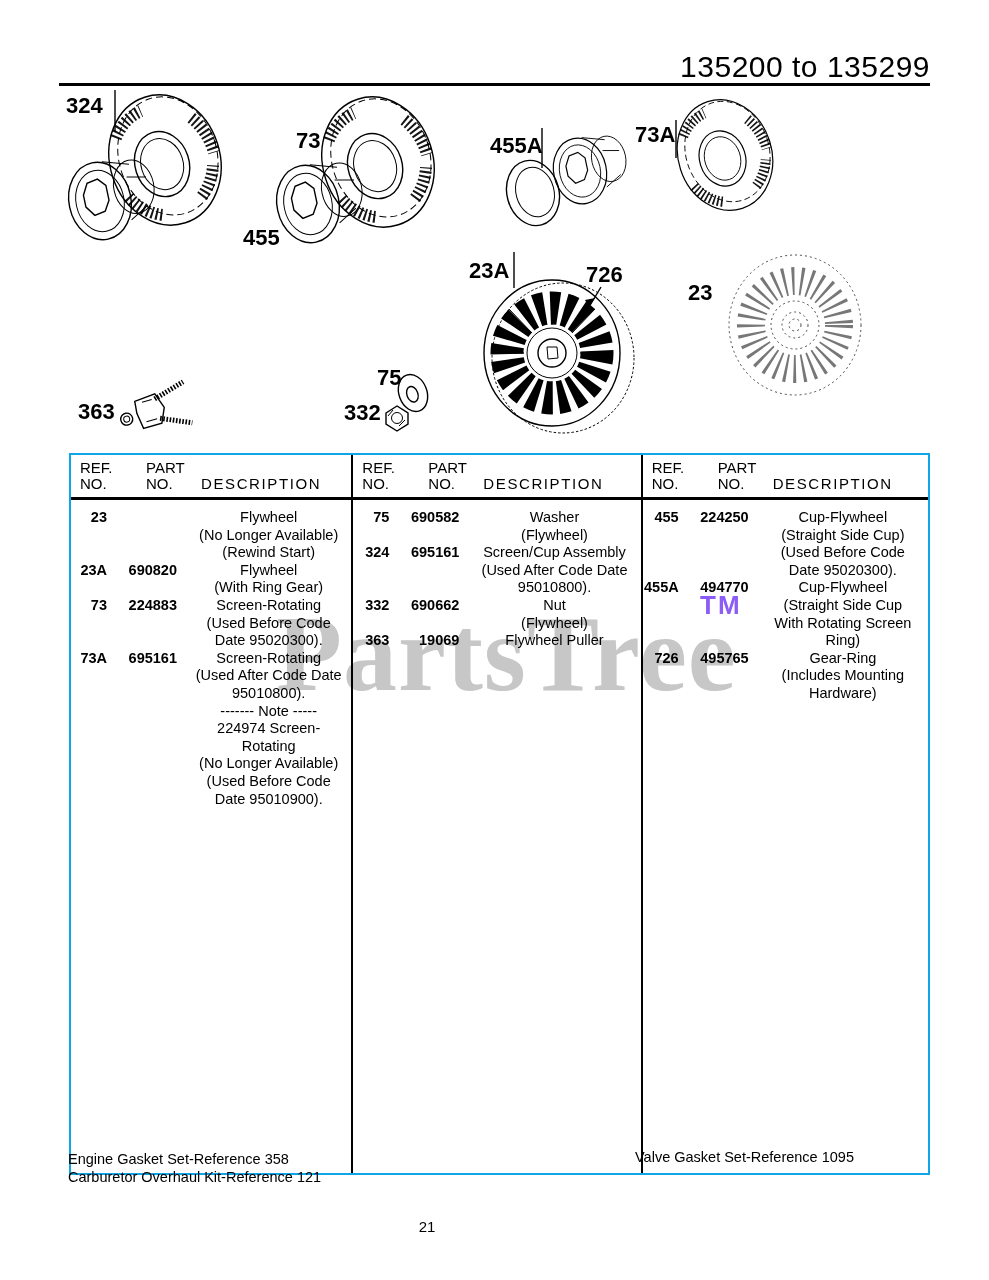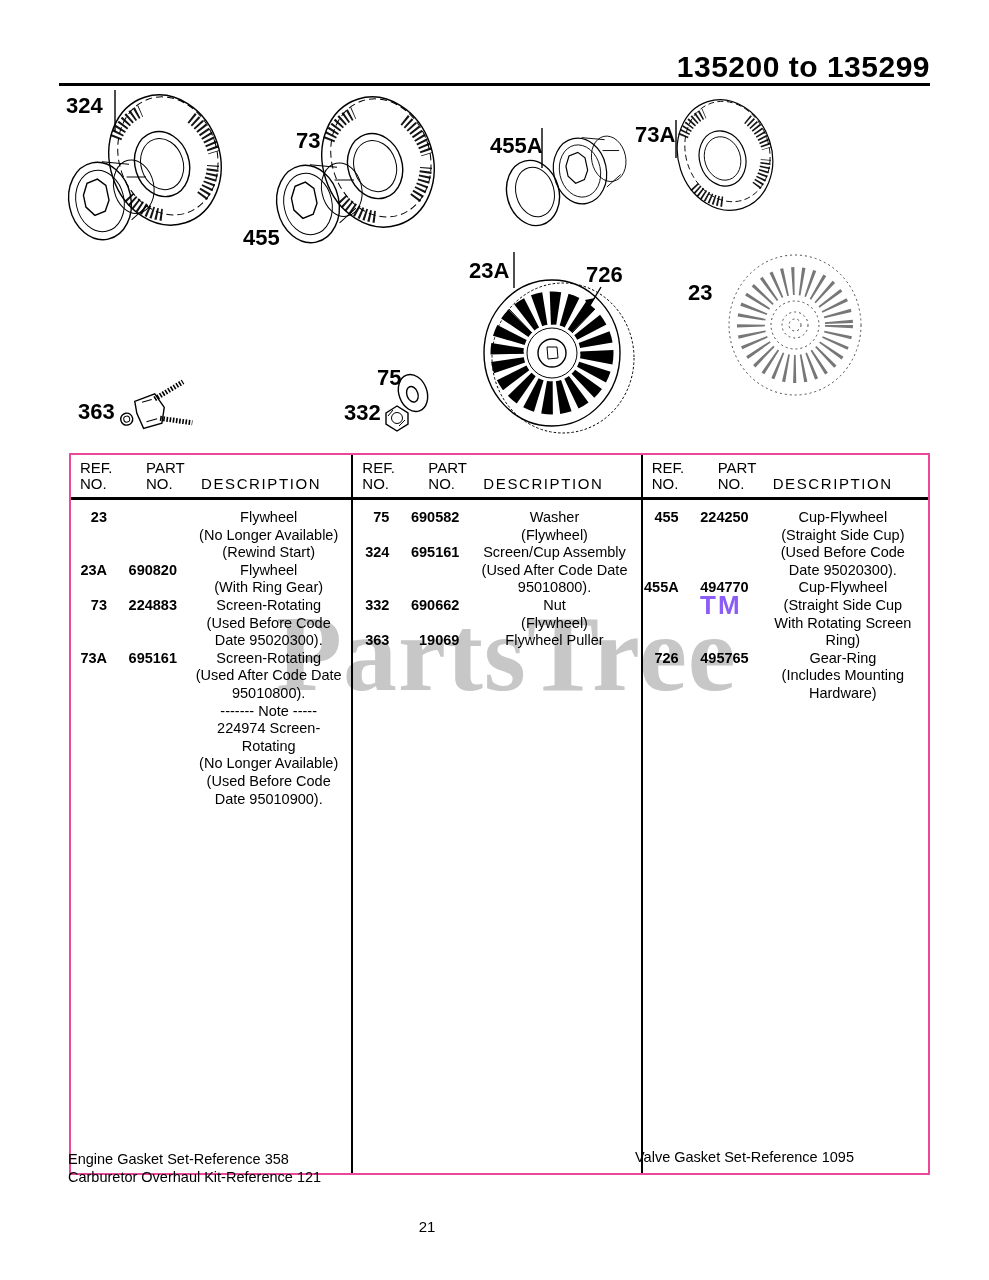--- a/index.html
+++ b/index.html
@@ -15,32 +15,32 @@
     white-space:nowrap;
   }
   .watermark .tm{
     position:absolute; left:424px; top:-8px;
     font-family:Liberation Sans, sans-serif; font-weight:bold;
     font-size:26px; color:#8b5cf6; letter-spacing:2px;
   }
   
   .page-title{
     position:absolute; top:50px; right:59px; z-index:1;
-    font-size:30px; font-weight:bold; letter-spacing:0.5px;margin-left:40px;
+    font-size:30px; font-weight:normal; letter-spacing:0.5px;margin-left:40px;
   }
   .title-rule{position:absolute; left:59px; top:83px; width:871px; height:3px; background:#000; z-index:1;}
   
   .diagram-svg{position:absolute; left:0; top:0; width:989px; height:460px; z-index:1;}
   .callout{
     position:absolute; z-index:2; font-weight:bold; font-size:22px; line-height:1; white-space:nowrap;
   }
   
   .parts-table{
     position:absolute; left:69px; top:453px; width:861px; height:722px; z-index:1;
-    border:2px solid #ec4899; box-sizing:border-box; display:flex;
+    border:2px solid #0ea5e9; box-sizing:border-box; display:flex;
   }
   .tcol{box-sizing:border-box; position:relative;}
   .tcol.c0{width:281px;}
   .tcol.c1{width:290px; border-left:2px solid #000;}
   .tcol.c2{width:288px; border-left:2px solid #000;}
   .thead{
     height:37px; border-bottom:3px solid #000; position:relative;
     font-size:15px; line-height:15.5px; padding-top:5px; box-sizing:content-box;
   }
   .h-ref{position:absolute; left:9px; top:5px; white-space:pre-line;}

